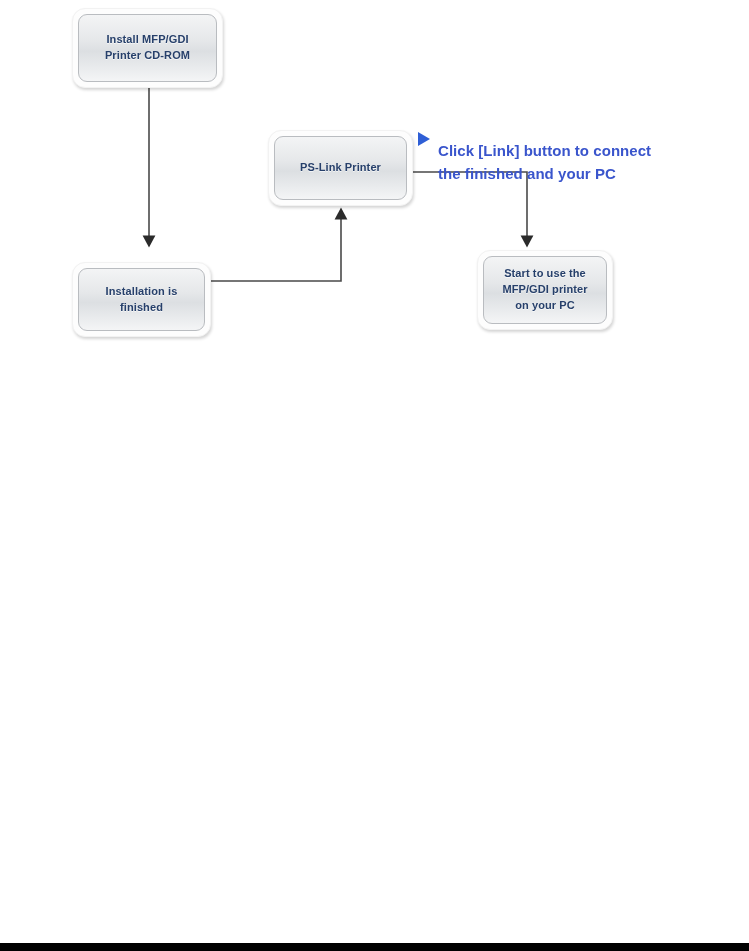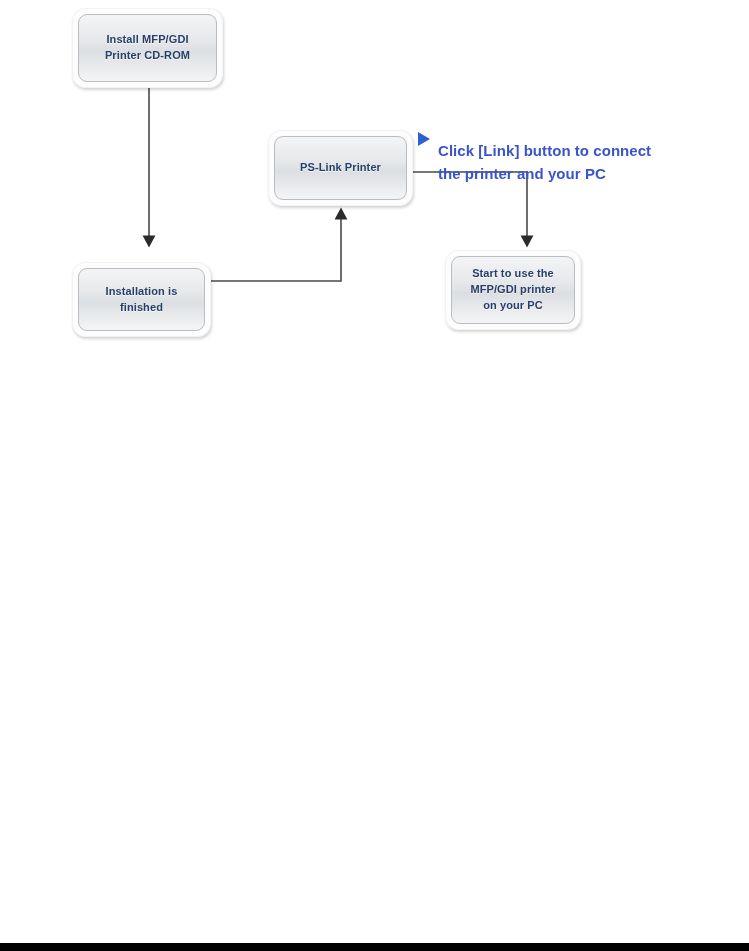--- a/index.html
+++ b/index.html
@@ -55,21 +55,21 @@
     line-height: 1.45;
     letter-spacing: 0.1px;
     text-shadow: 0 1px 0 rgba(255,255,255,0.65);
     padding: 2px 4px;
   }
 
   
   #node-install      { left: 72px;  top: 8px;   width: 151px; height: 80px; }
   #node-pslink       { left: 268px; top: 130px; width: 145px; height: 76px; }
   #node-finished     { left: 72px;  top: 262px; width: 139px; height: 75px; }
-  #node-start-use    { left: 445px; top: 250px; width: 136px; height: 80px; }
+  #node-start-use    { left: 477px; top: 250px; width: 136px; height: 80px; }
 
   
   #connectors {
     position: absolute;
     left: 0; top: 0;
     width: 749px;
     height: 951px;
     pointer-events: none;
   }
 
@@ -145,18 +145,18 @@
   </div>
 
   <div class="node" id="node-start-use">
     <div class="node-inner">Start to use the<br>MFP/GDI printer<br>on your PC</div>
   </div>
 
   <div id="link-note-bullet"></div>
 
   <div id="link-note">
     <div>Click [Link] button to connect</div>
-    <div>the printer and your PC</div>
+    <div>the finished and your PC</div>
   </div>
 
   <div id="bottom-bar"></div>
 
 </div>
 
 </body></html>

